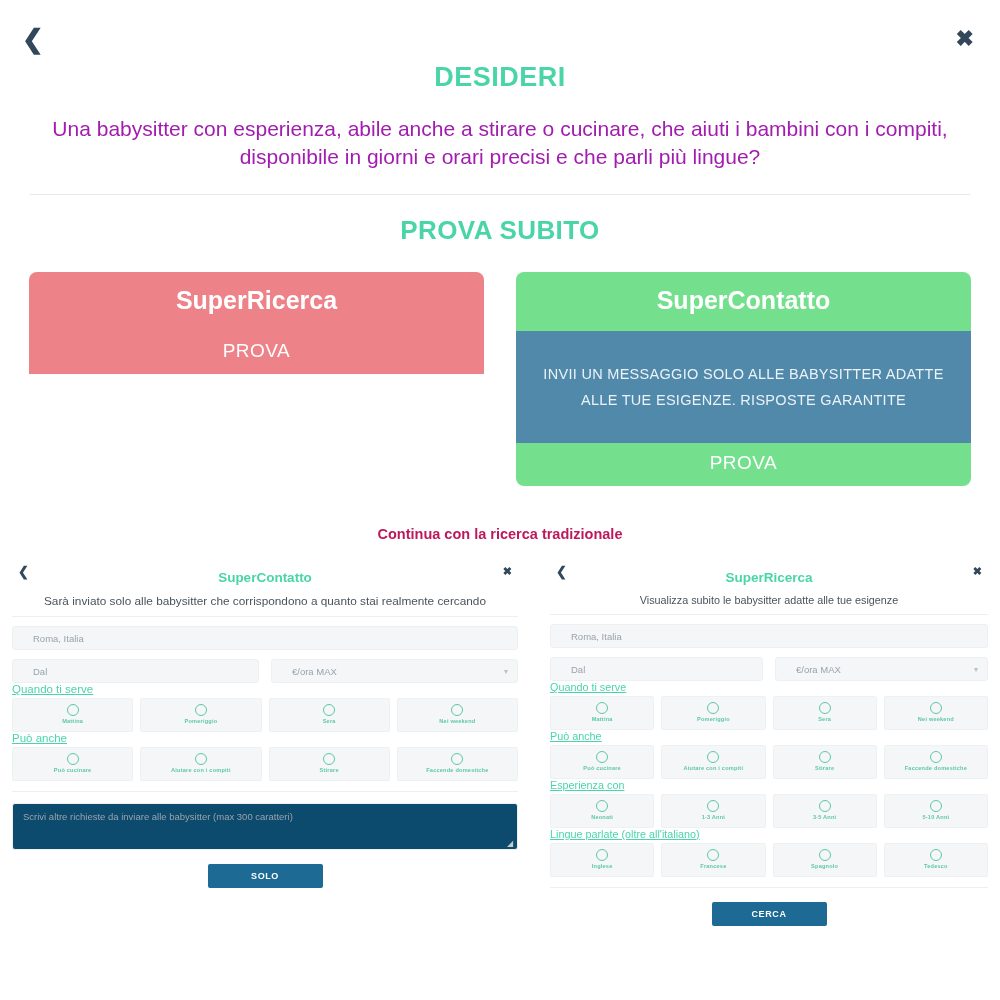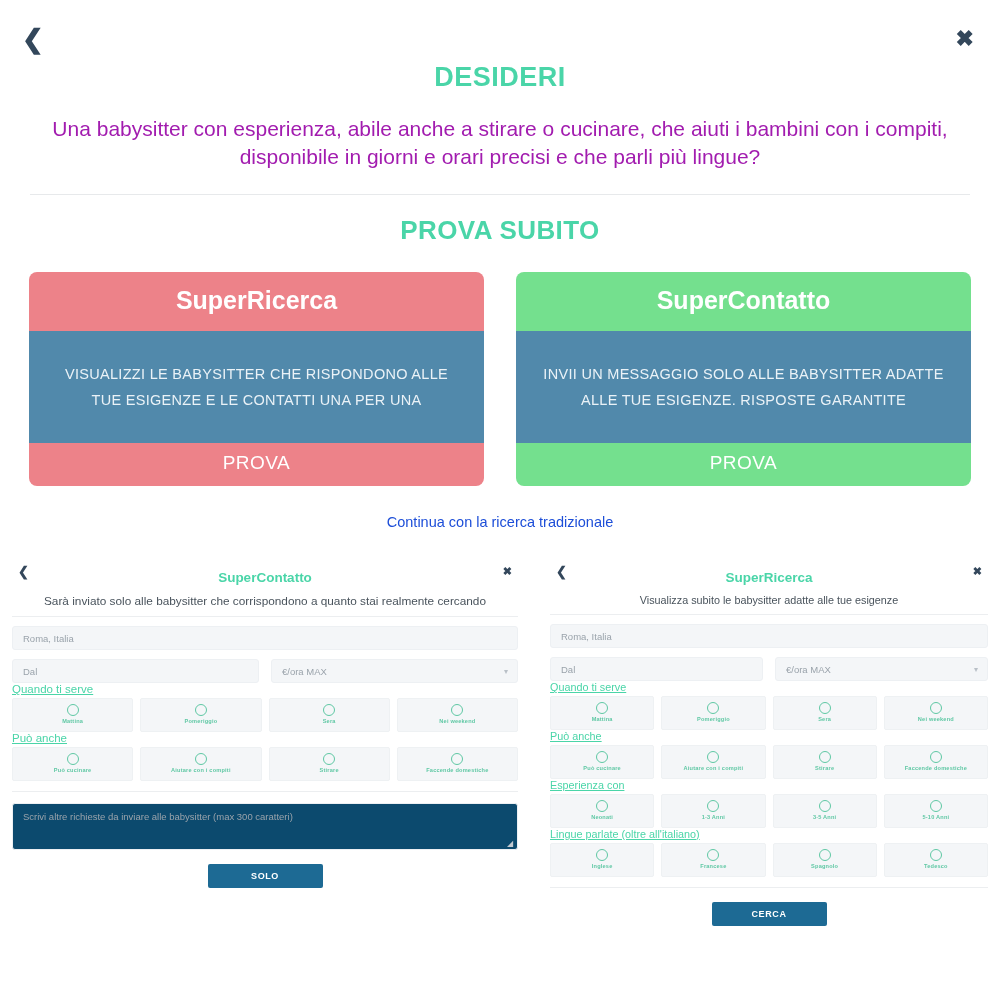--- a/index.html
+++ b/index.html
@@ -114,24 +114,25 @@
     color: #ffffff;
     font-size: 19px;
     padding: 9px 0 12px 0;
     letter-spacing: 0.5px;
   }
   .card-ricerca .card-head, .card-ricerca .card-foot { background: #ed8289; }
   .card-contatto .card-head, .card-contatto .card-foot { background: #74e08e; }
 
   .continue-link {
     text-align: center;
-    margin-top: 28px;
+    margin-top: 40px;
     font-size: 14.5px;
-    color: #1d4ed8;
-    cursor: pointer;
+    color: #be185d;
+    cursor: pointer;
+    font-weight: bold;
   }
 
   
   .forms-area {
     position: absolute;
     top: 560px;
     left: 0;
     width: 1000px;
     height: 440px;
   }
@@ -174,21 +175,21 @@
   .panel-right .fp-sub { font-size: 10.8px; }
 
   .field {
     background: #f4f6f8;
     border: 1px solid #edf0f3;
     border-radius: 3px;
     height: 24px;
     line-height: 24px;
     font-size: 9.5px;
     color: #9aa3ab;
-    padding: 0 10px;
+    padding: 0 20px;
     box-sizing: border-box;
     margin-top: 9px;
     cursor: text;
     position: relative;
   }
   .row2 { display: flex; gap: 12px; margin-top: 9px; }
   .row2 .field { margin-top: 0; flex: 1; }
   .select-field { position: relative; cursor: pointer; }
   .select-arrows {
     position: absolute;
@@ -292,21 +293,20 @@
   <div class="desideri-text">Una babysitter con esperienza, abile anche a stirare o cucinare, che aiuti i bambini con i compiti, disponibile in giorni e orari precisi e che parli più lingue?</div>
 
   <div class="divider"></div>
 
   <div class="prova-subito">PROVA SUBITO</div>
 
   <div class="cards-row">
 
     <div class="promo-card card-ricerca">
       <div class="card-head">SuperRicerca</div>
-      <div class="card-body">VISUALIZZI LE BABYSITTER CHE RISPONDONO ALLE TUE ESIGENZE E LE CONTATTI UNA PER UNA</div>
       <div class="card-foot">PROVA</div>
     </div>
 
     <div class="promo-card card-contatto">
       <div class="card-head">SuperContatto</div>
       <div class="card-body">INVII UN MESSAGGIO SOLO ALLE BABYSITTER ADATTE ALLE TUE ESIGENZE. RISPOSTE GARANTITE</div>
       <div class="card-foot">PROVA</div>
     </div>
 
   </div>

